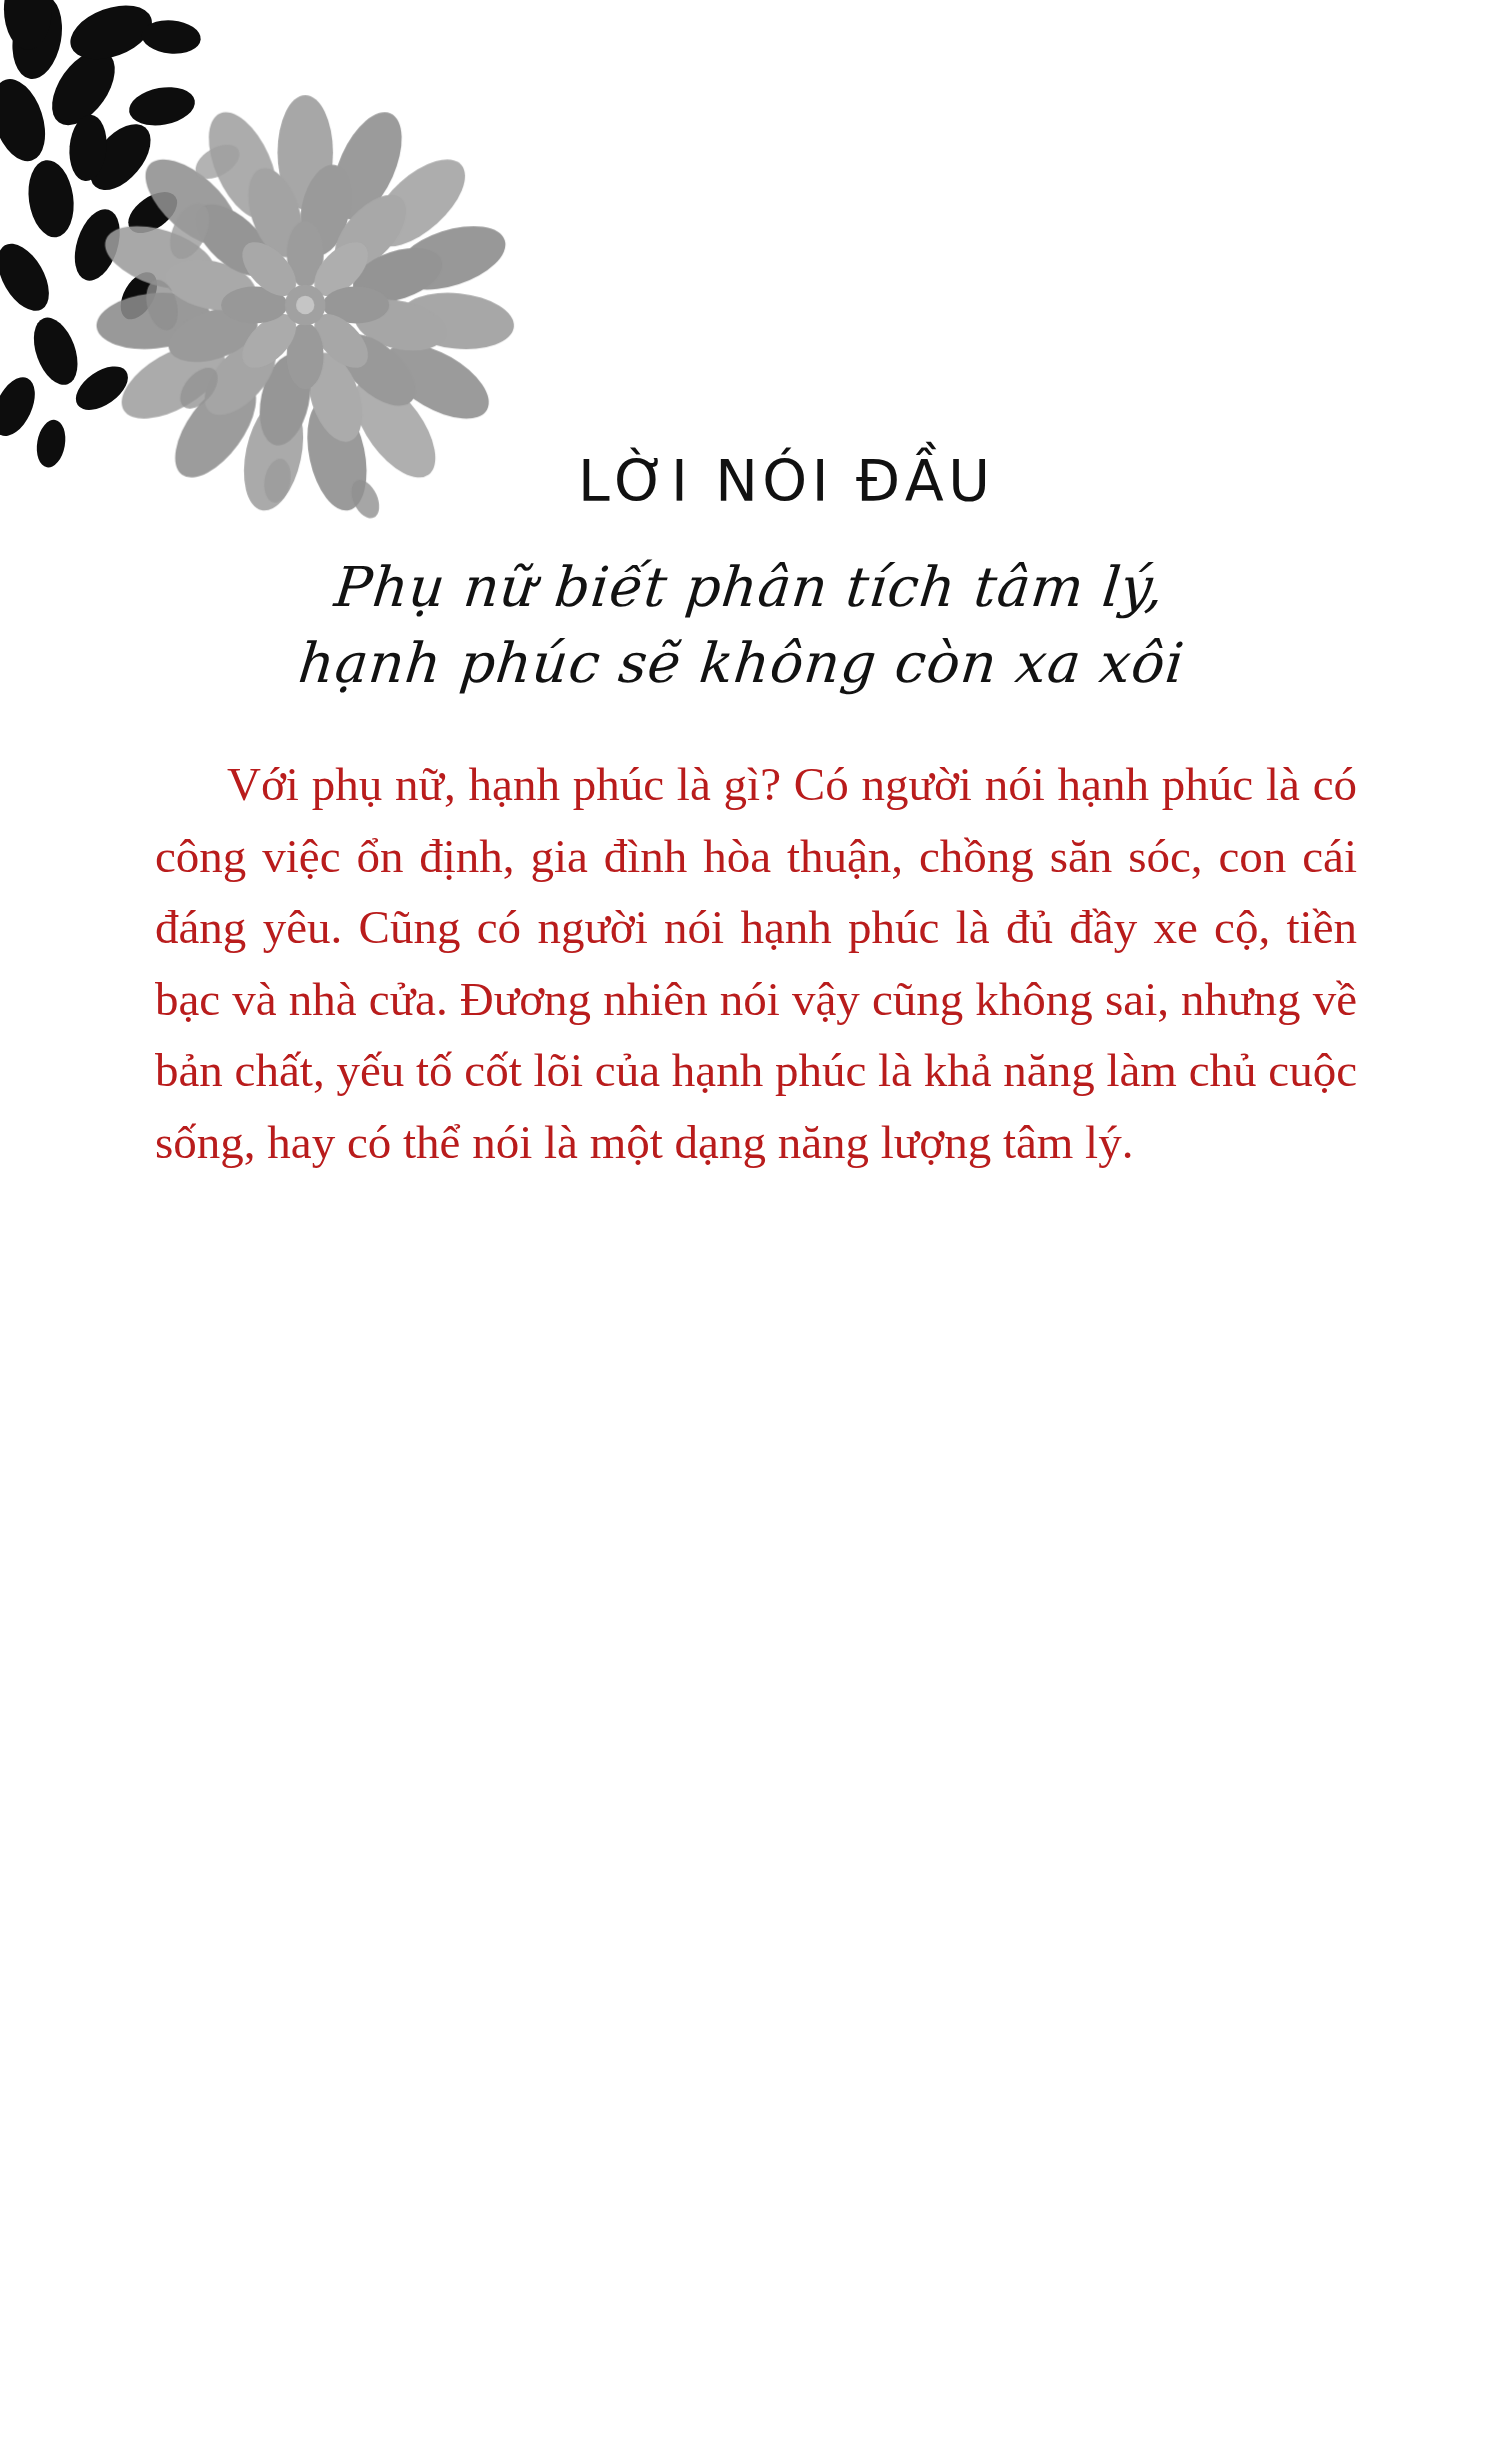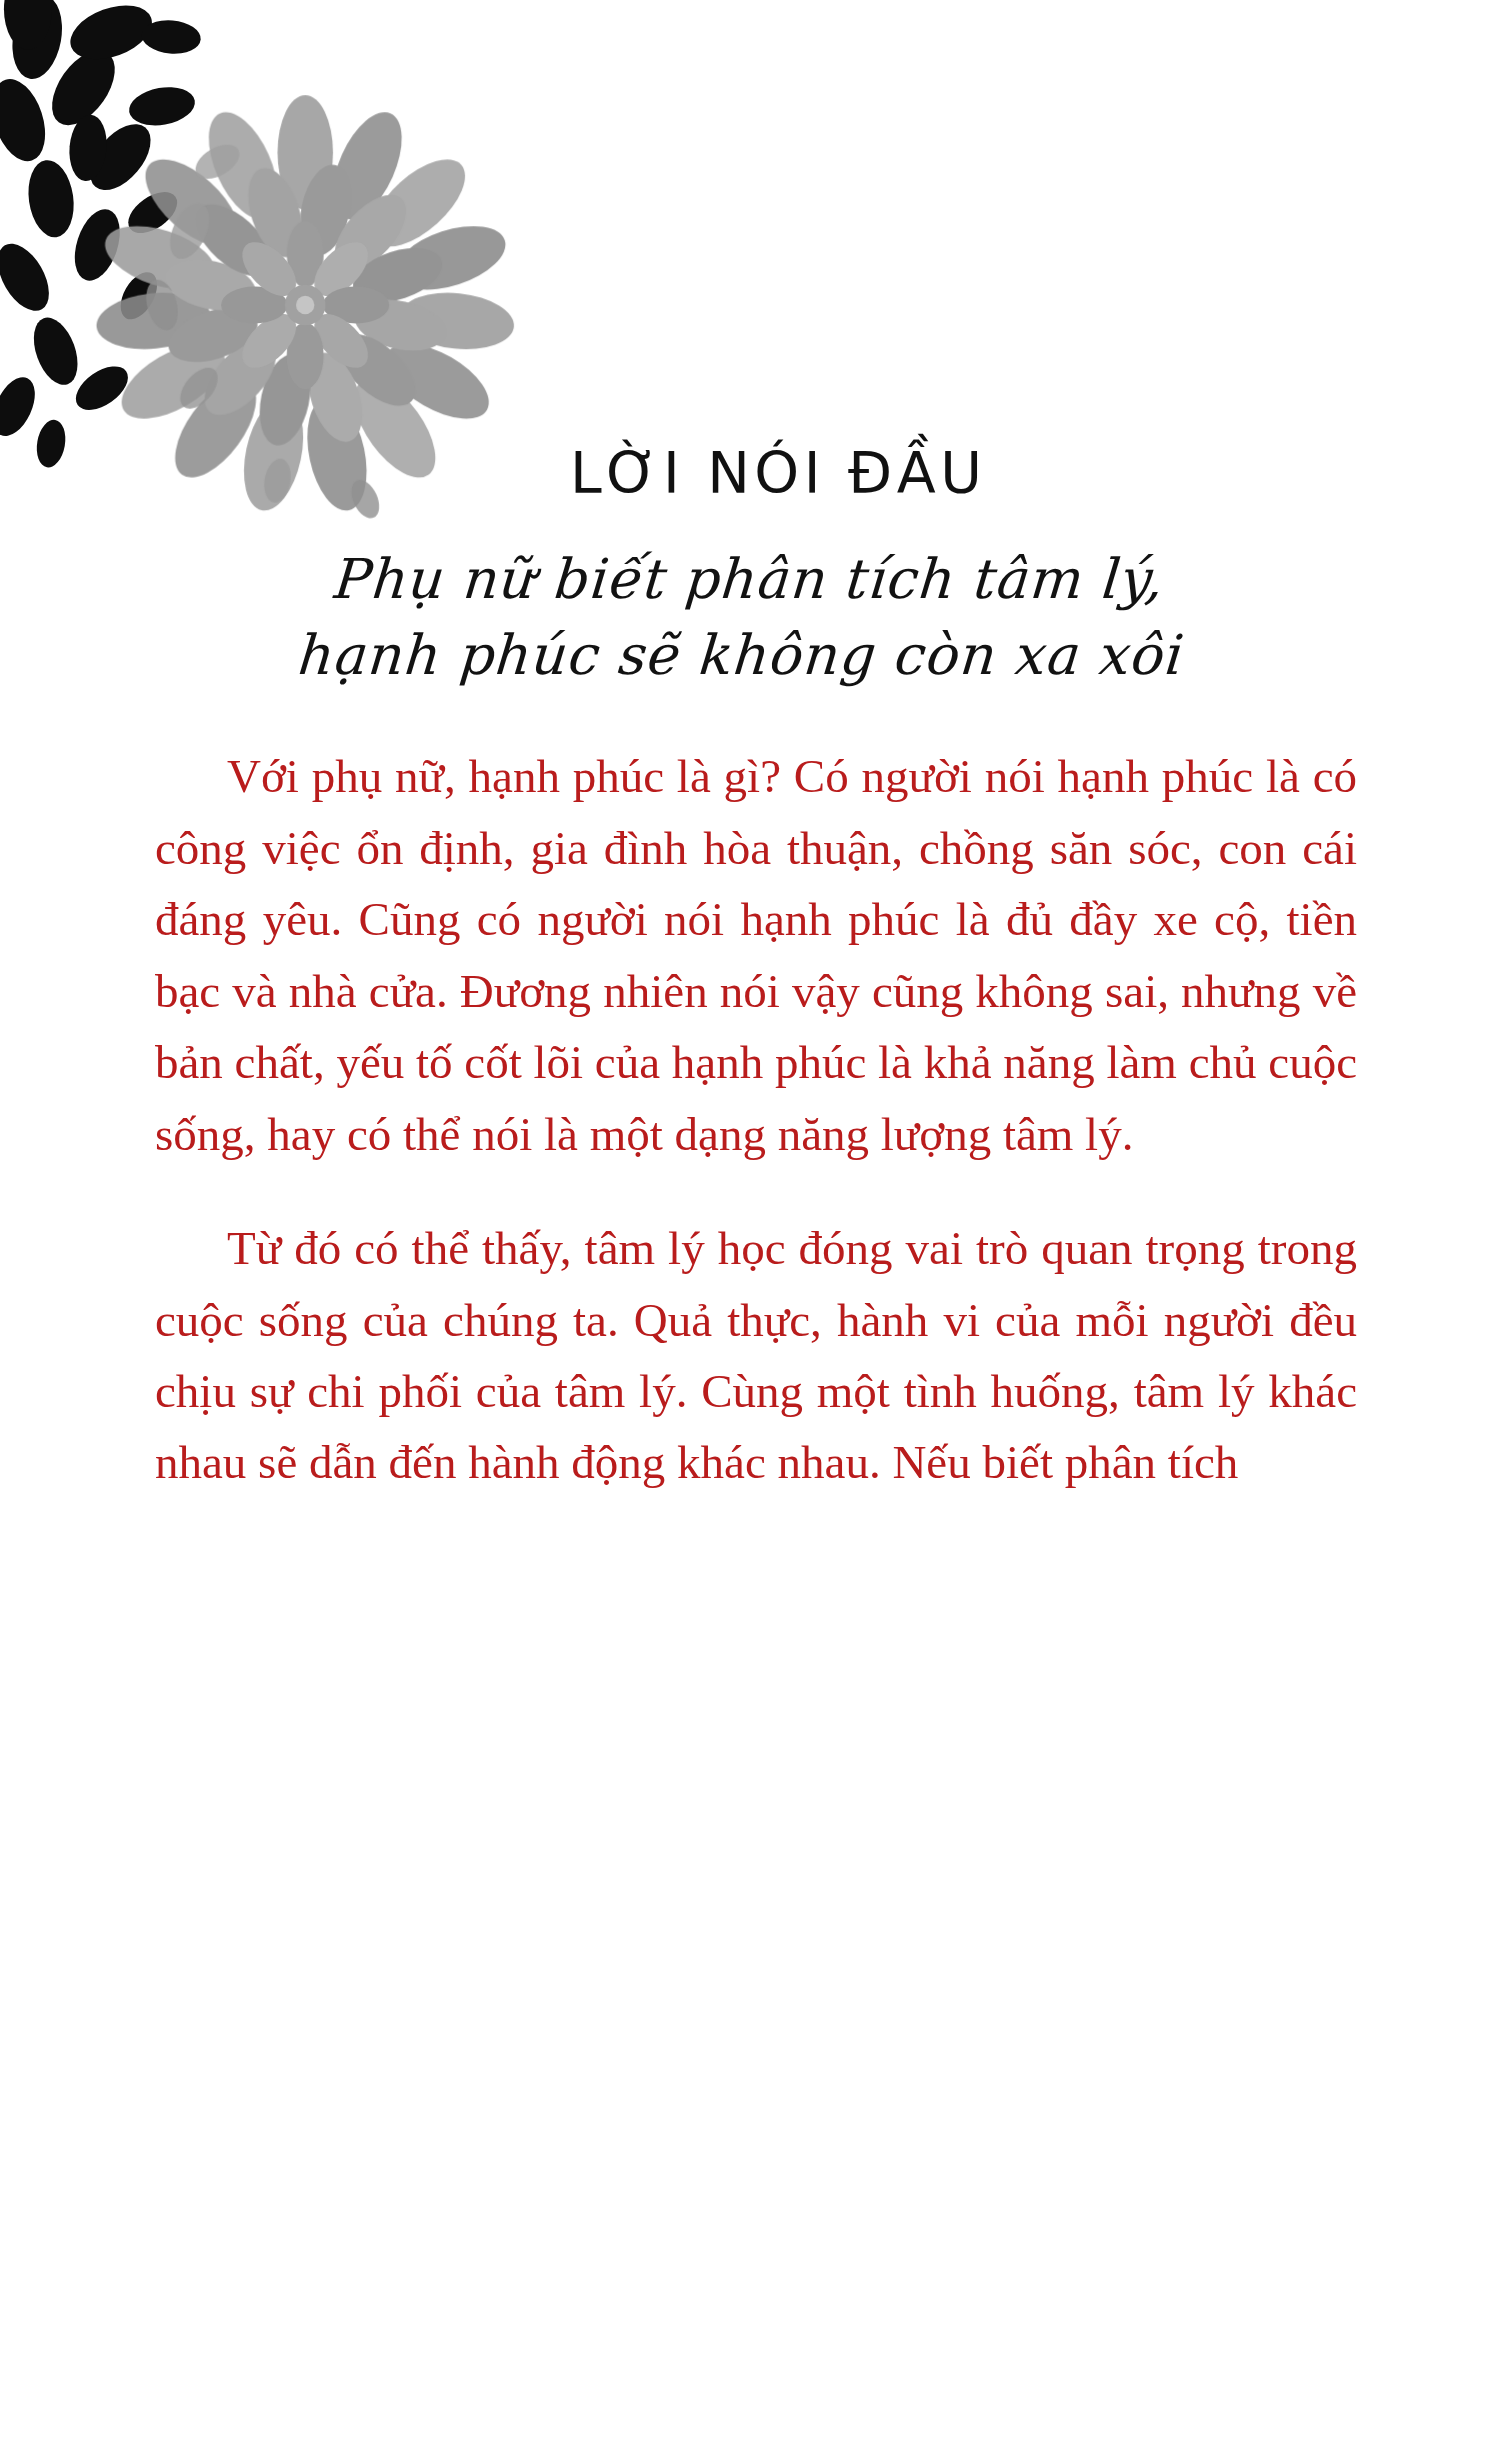--- a/index.html
+++ b/index.html
@@ -30,21 +30,21 @@
 
   
   .content {
     position: absolute;
     left: 155px;
     top: 0;
     width: 1202px;
   }
 
   .chapter-title {
-    margin: 8px;
+    margin: 16px;
     padding-left: 407px;
     padding-top: 434px;
     font-size: 57px;
     letter-spacing: 4.6px;
     font-weight: 400;
     font-family: "DejaVu Sans", sans-serif;
     color: #111;
     line-height: 1.1;
   }
 
@@ -297,17 +297,16 @@
     <h1 class="chapter-title">LỜI NÓI ĐẦU</h1>
 
     <div class="subtitle">
       <span class="line1">Phụ nữ biết phân tích tâm lý,</span>
       <span class="line2">hạnh phúc sẽ không còn xa xôi</span>
     </div>
 
     <p class="body-text p-first">Với phụ nữ, hạnh phúc là gì? Có người nói hạnh phúc là có công việc ổn định, gia đình hòa thuận, chồng săn sóc, con cái đáng yêu. Cũng có người nói hạnh phúc là đủ đầy xe cộ, tiền bạc và nhà cửa. Đương nhiên nói vậy cũng không sai, nhưng về bản chất, yếu tố cốt lõi của hạnh phúc là khả năng làm chủ cuộc sống, hay có thể nói là một dạng năng lượng tâm lý.</p>
 
 
-    <p class="body-text">Từ đó có thể thấy, tâm lý học đóng vai trò quan trọng trong cuộc sống của chúng ta. Quả thực, hành vi của mỗi người đều chịu sự chi phối của tâm lý. Cùng một tình huống, tâm lý khác nhau sẽ dẫn đến hành động khác nhau. Nếu biết phân tích</p>
 
   </div>
 </div>
 
 
 </body></html>

